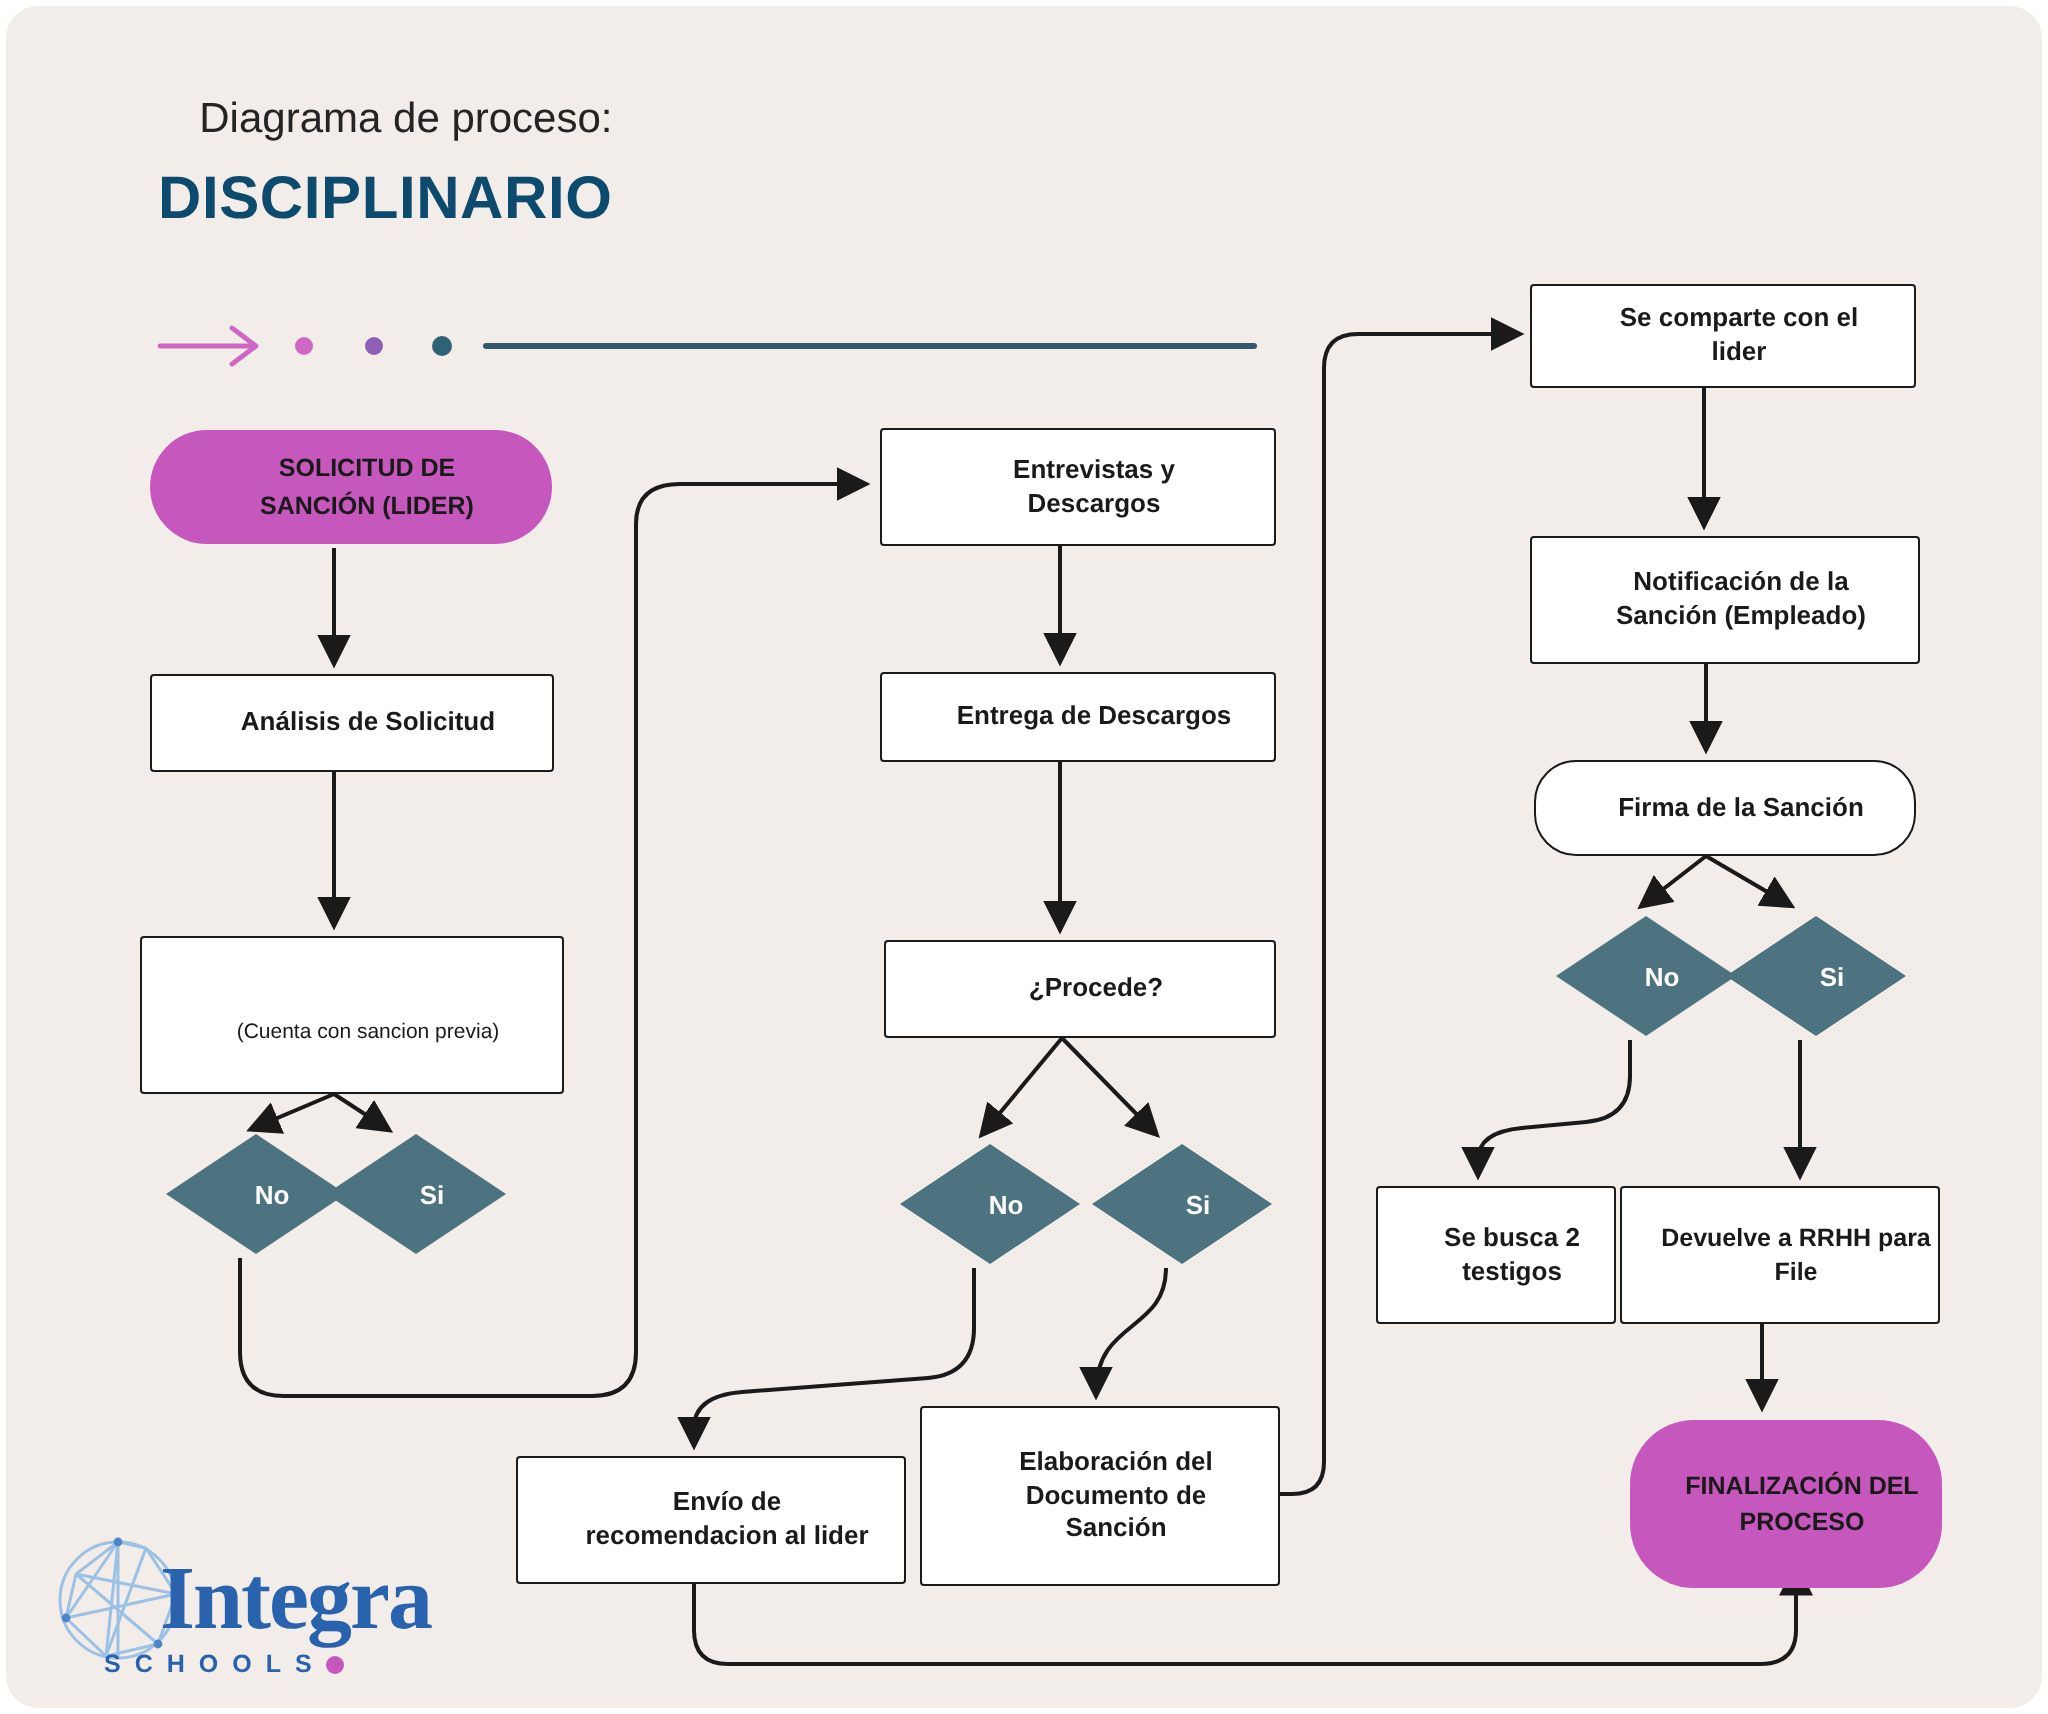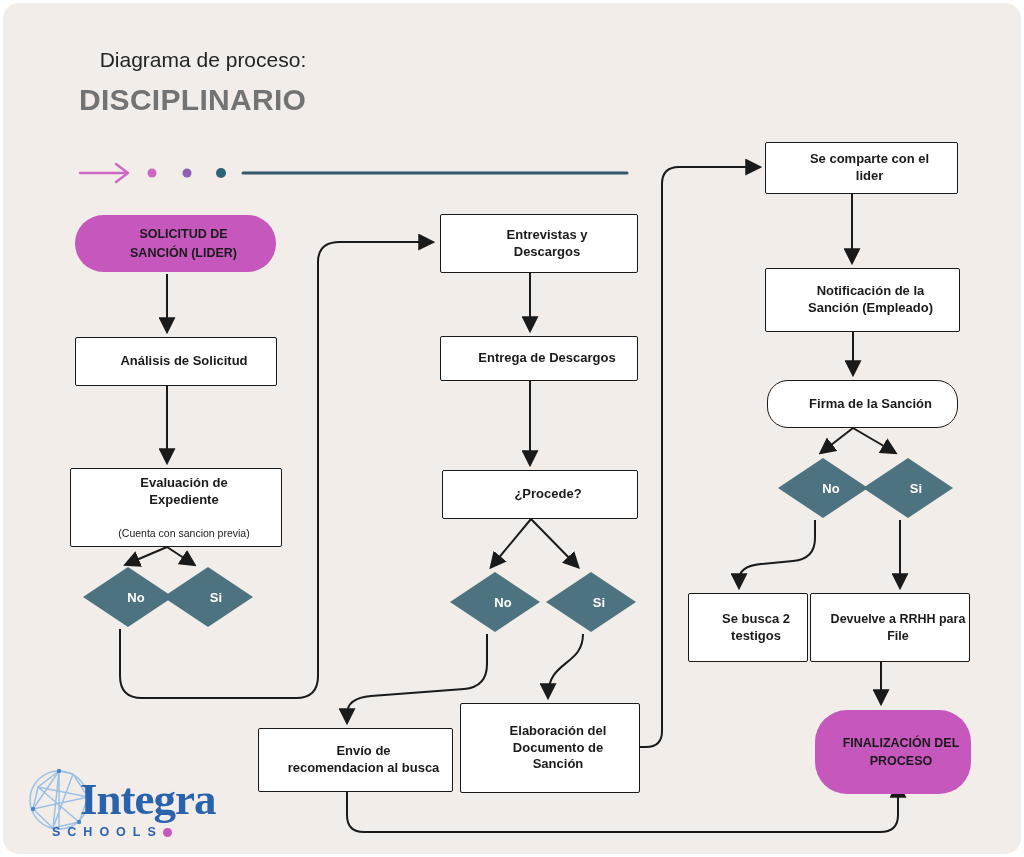--- a/index.html
+++ b/index.html
@@ -11,21 +11,21 @@
   .flow .c{fill:none;stroke:var(--ink,#1a1a1a);stroke-width:2;}
   #ah path{fill:var(--ink,#1a1a1a);}
   .fl-stroke{stroke:var(--flourish-pink,#ce66c3);stroke-width:2.4;fill:none;stroke-linecap:round;stroke-linejoin:round;}
   .fl-dot1{fill:var(--flourish-pink,#ce66c3);}
   .fl-dot2{fill:var(--flourish-purple,#8d5fb5);}
   .fl-dot3{fill:var(--flourish-teal,#2e6375);}
   .fl-line{stroke:var(--flourish-line,#33576b);stroke-width:3;fill:none;stroke-linecap:round;}
 
   .header{position:absolute;left:79px;top:48px;}
   .kicker{font-size:21px;color:#242424;text-align:right;}
-  .title{font-size:30px;font-weight:bold;color:#737373;margin-top:11px;letter-spacing:.3px;}
+  .title{font-size:30px;font-weight:bold;color:#0c4a6e;margin-top:11px;letter-spacing:.3px;}
 
   .node{position:absolute;display:flex;flex-direction:column;align-items:center;justify-content:center;text-align:center;font-weight:bold;color:var(--ink,#1a1a1a);padding-left:16px;}
   .box{background:#ffffff;border:1.5px solid var(--ink,#1a1a1a);border-radius:2px;font-size:13px;line-height:1.3;}
   .pill{background:var(--node-pink,#c657bd);border-radius:32px;font-size:12.5px;line-height:1.45;}
   .diamond{clip-path:polygon(50% 0,100% 50%,50% 100%,0 50%);background:var(--diamond-teal,#4d7380);color:#ffffff;font-size:13px;}
   .note{font-size:10.5px;font-weight:normal;margin-top:18px;white-space:nowrap;}
   .lbl{display:inline-block;}
 
   #n-solicitud{left:75px;top:215px;width:185px;height:57px;}
   #n-solicitud .lbl{max-width:140px;}
@@ -115,21 +115,20 @@
   <div class="title">DISCIPLINARIO</div>
 </div>
 
 <div class="node pill" id="n-solicitud">
   <span class="lbl">SOLICITUD DE SANCIÓN (LIDER)</span>
 </div>
 <div class="node box" id="n-analisis">
   <span class="lbl">Análisis de Solicitud</span>
 </div>
 <div class="node box" id="n-evaluacion">
-  <span class="lbl">Evaluación de Expediente</span>
   <span class="note">(Cuenta con sancion previa)</span>
 </div>
 <div class="node diamond" id="n-d1-no">
   <span class="lbl">No</span>
 </div>
 <div class="node diamond" id="n-d1-si">
   <span class="lbl">Si</span>
 </div>
 
 <div class="node box" id="n-entrevistas">
@@ -141,21 +140,21 @@
 <div class="node box" id="n-procede">
   <span class="lbl">¿Procede?</span>
 </div>
 <div class="node diamond" id="n-d2-no">
   <span class="lbl">No</span>
 </div>
 <div class="node diamond" id="n-d2-si">
   <span class="lbl">Si</span>
 </div>
 <div class="node box" id="n-envio">
-  <span class="lbl">Envío de recomendacion al busca</span>
+  <span class="lbl">Envío de recomendacion al lider</span>
 </div>
 <div class="node box" id="n-elaboracion">
   <span class="lbl">Elaboración del Documento de Sanción</span>
 </div>
 
 <div class="node box" id="n-comparte">
   <span class="lbl">Se comparte con el lider</span>
 </div>
 <div class="node box" id="n-notificacion">
   <span class="lbl">Notificación de la Sanción (Empleado)</span>

